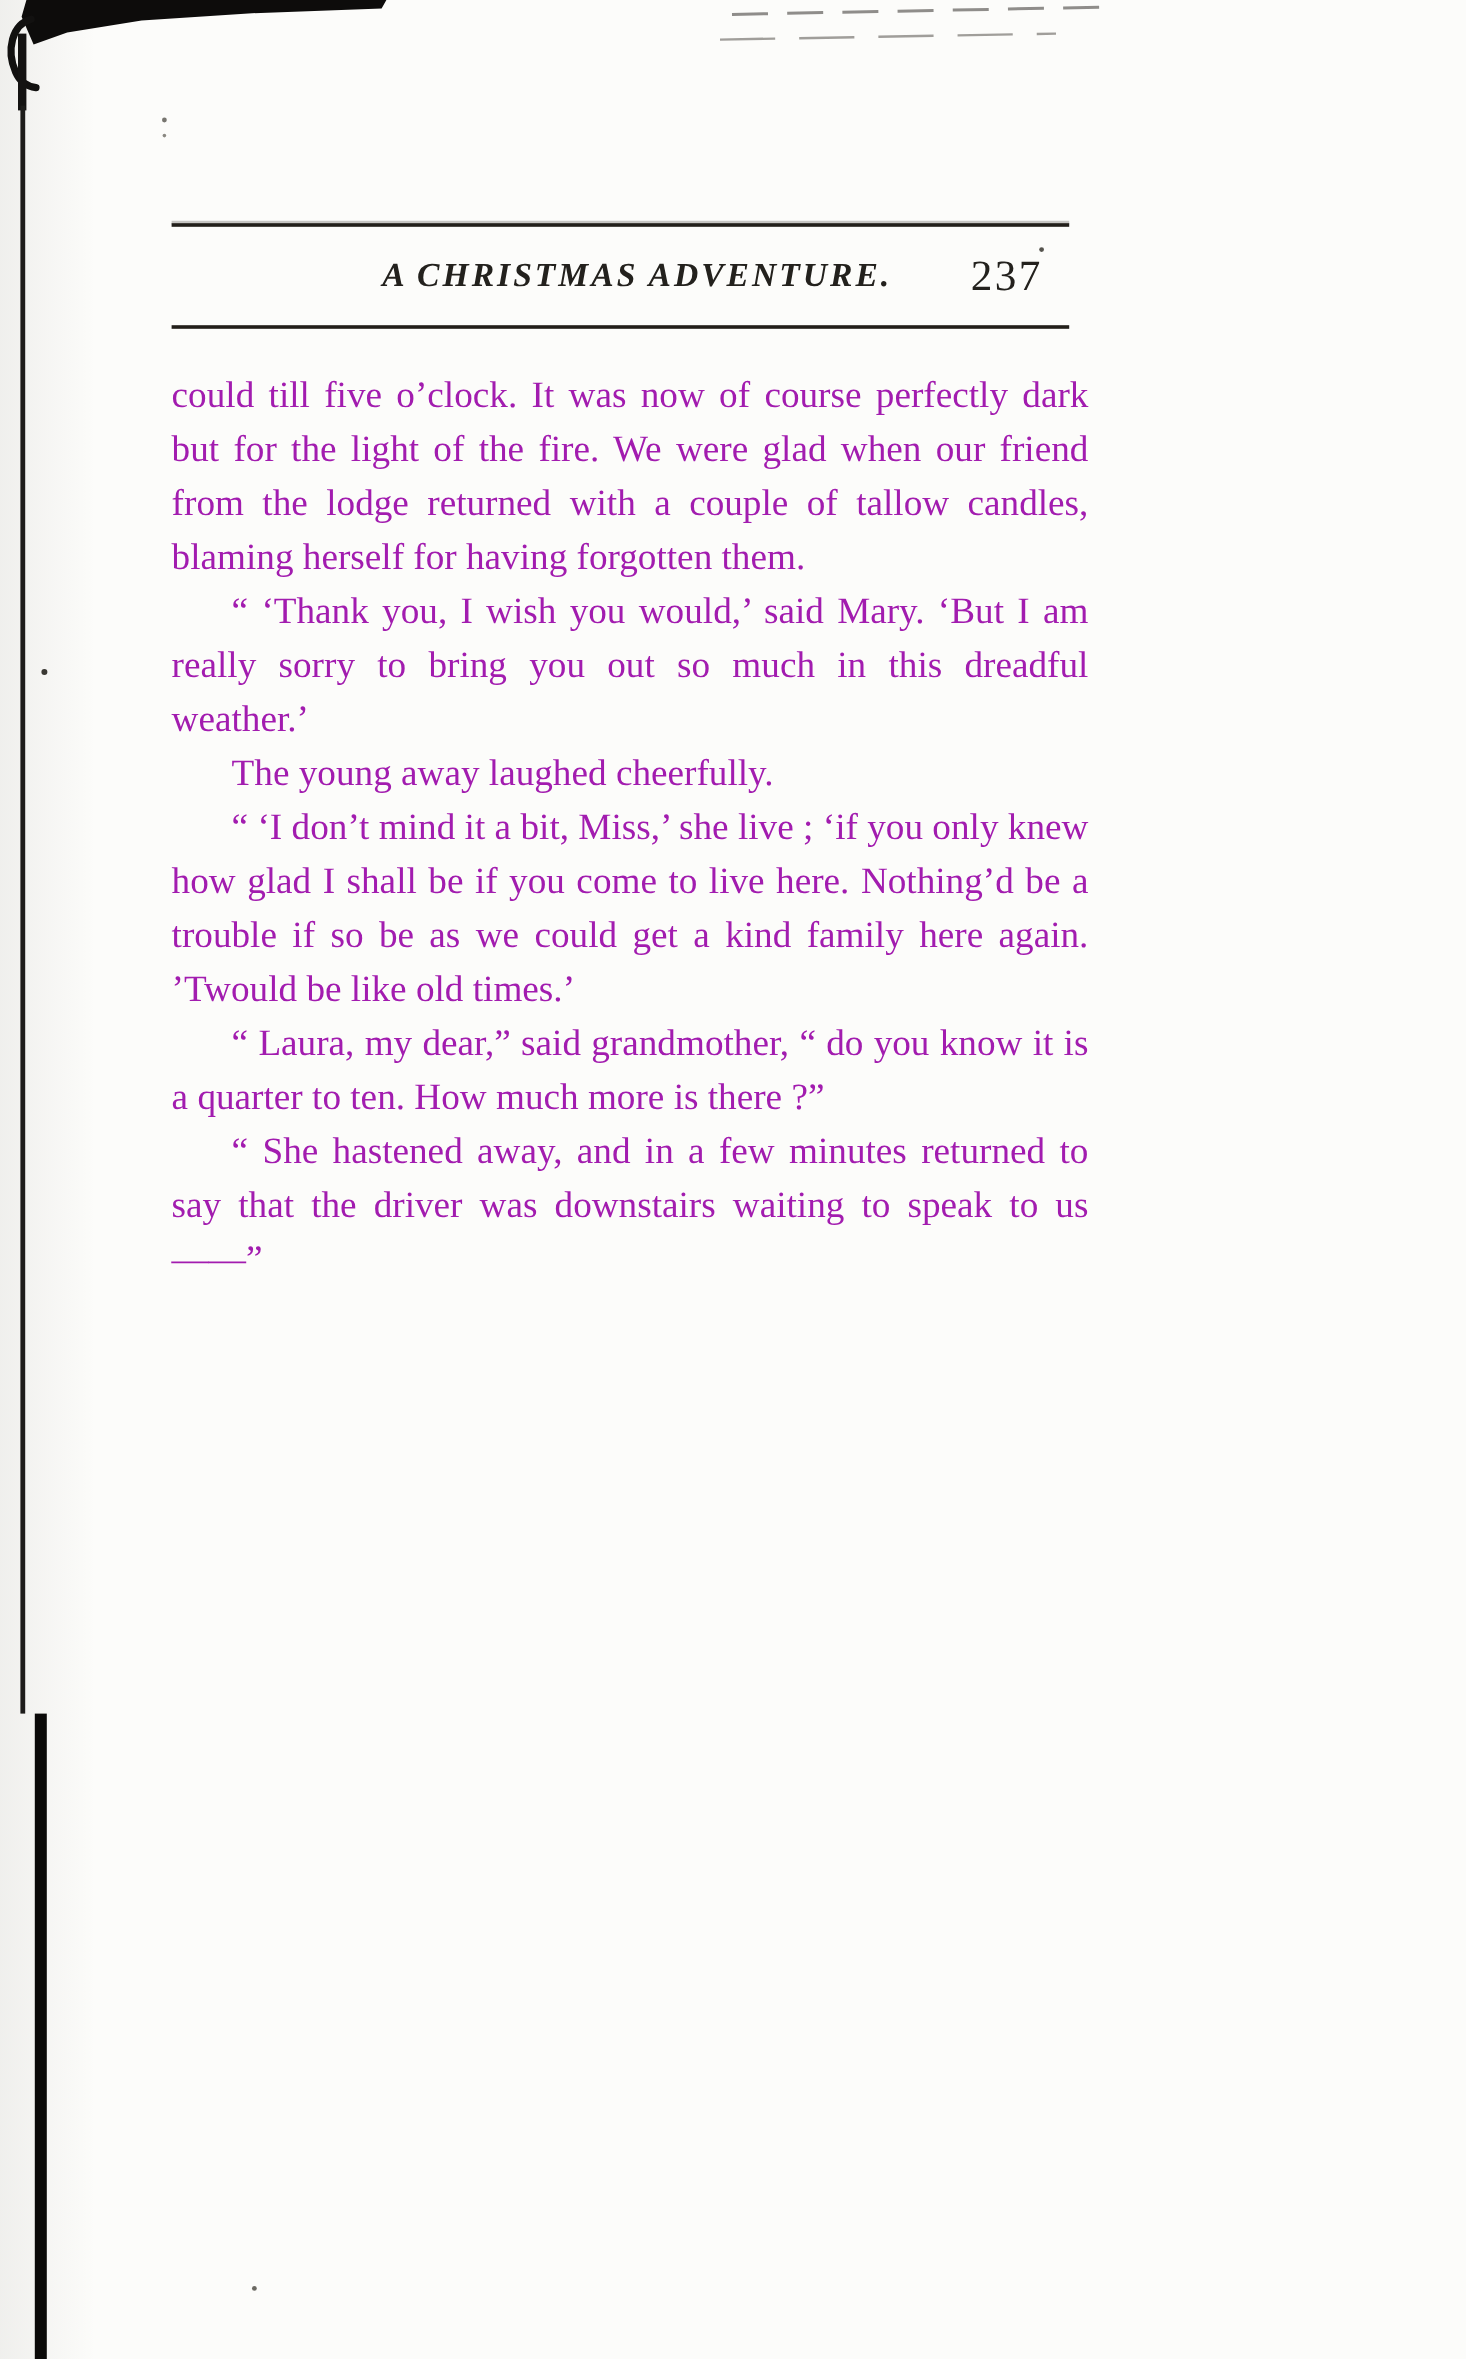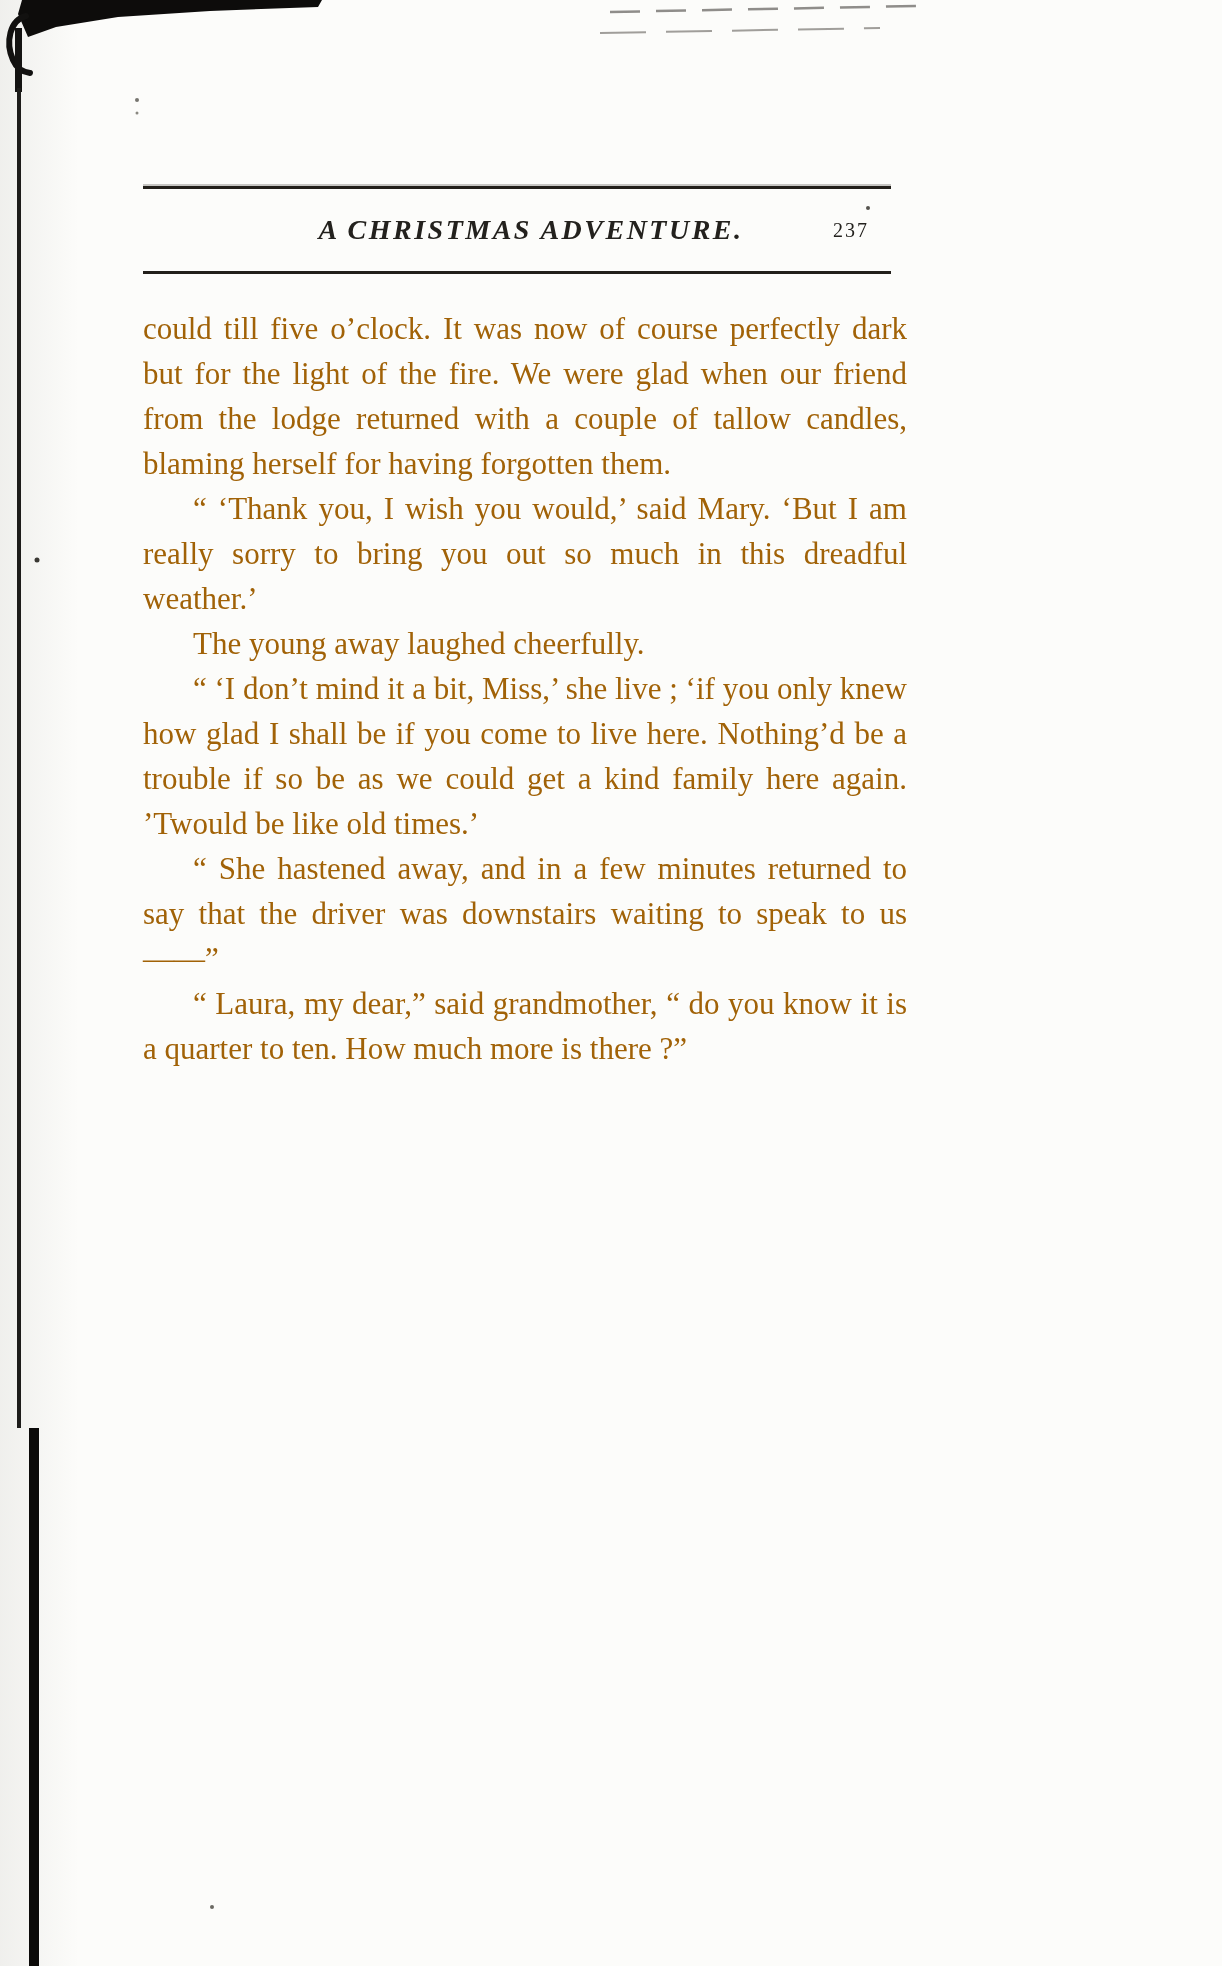--- a/index.html
+++ b/index.html
@@ -48,33 +48,33 @@
     font-size: 28px;
     letter-spacing: 2.5px;
     white-space: nowrap;
     margin-left: 28px;
   }
   .page-number {
     position: absolute;
     right: 22px;
     top: 50%;
     transform: translateY(-50%);
-    font-size: 20px;
+    font-size: 36px;
     letter-spacing: 2px;
   }
   
   .body-text {
     position: absolute;
     left: 143px;
     top: 306px;
     width: 764px;
     font-size: 31px;
     line-height: 45px;
     text-align: justify;
-    color: #a16207;
+    color: #a21caf;
   }
   .body-text p {
     margin: 0;
     text-indent: 50px;
   }
   .body-text p.continuation { text-indent: 0; }
   
   .artifacts {
     position: absolute;
     left: 0; top: 0;
@@ -97,22 +97,22 @@
       <span class="page-number">237</span>
     </div>
     <div class="rule bottom"></div>
   </div>
 
   <div class="body-text">
     <p class="continuation">could till five o’clock.  It was now of course perfectly dark but for the light of the fire.  We were glad when our friend from the lodge returned with a couple of tallow candles, blaming herself for having forgotten them.</p>
     <p>“ ‘Thank you, I wish you would,’ said Mary.  ‘But I am really sorry to bring you out so much in this dreadful weather.’</p>
     <p>The young away laughed cheerfully.</p>
     <p>“ ‘I don’t mind it a bit, Miss,’ she live ; ‘if you only knew how glad I shall be if you come to live here.  Nothing’d be a trouble if so be as we could get a kind family here again.  ’Twould be like old times.’</p>
+    <p>“ Laura, my dear,” said grandmother, “ do you know it is a quarter to ten.  How much more is there ?”</p>
     <p>“ She hastened away, and in a few minutes returned to say that the driver was downstairs waiting to speak to us——”</p>
-    <p>“ Laura, my dear,” said grandmother, “ do you know it is a quarter to ten.  How much more is there ?”</p>
   </div>
 
   <svg class="artifacts" viewBox="0 0 1222 1966" xmlns="http://www.w3.org/2000/svg">
 
     <polygon points="22,0 322,0 318,7 210,11 118,17 56,27 28,37 18,14" fill="#0d0c0b"></polygon>
 
     <path d="M26,16 C10,20 5,42 13,60 C16,67 22,72 30,73" fill="none" stroke="#121110" stroke-width="6" stroke-linecap="round"></path>
 
     <rect x="15" y="28" width="7" height="64" fill="#141312"></rect>
 

